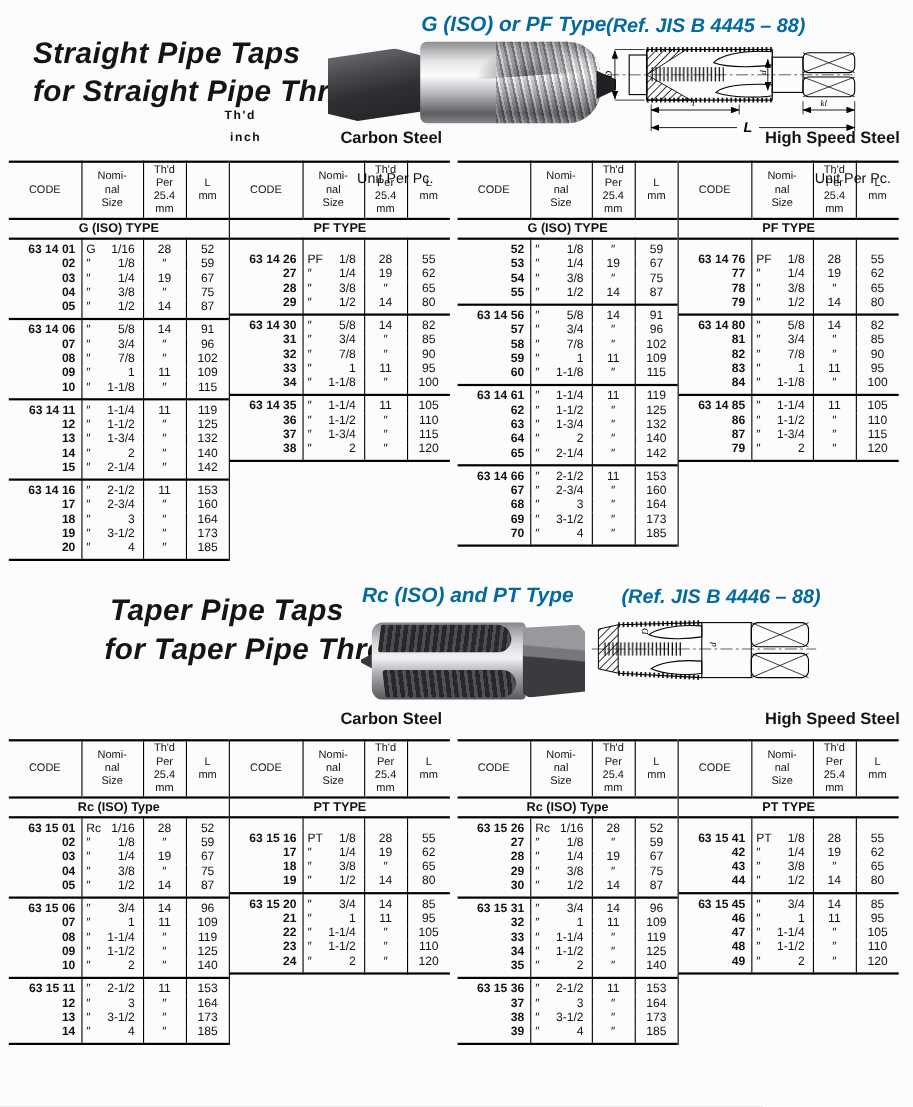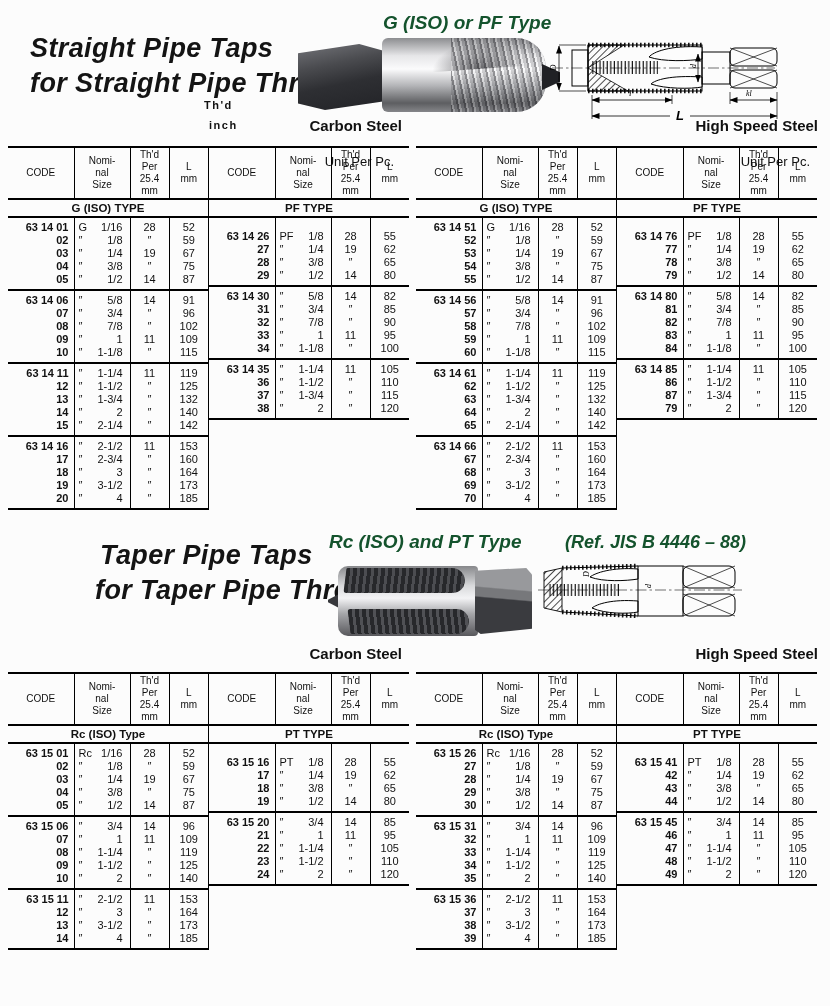--- a/index.html
+++ b/index.html
@@ -2,21 +2,21 @@
 <html><head>
 <meta charset="utf-8">
 <style>
   * { margin:0; padding:0; box-sizing:border-box; }
   html,body { background:#ddd; }
   .page { position:relative; width:830px; height:1006px; background:#fcfcfc;
           font-family:"Liberation Sans", sans-serif; color:#111; overflow:hidden; }
 
   .main-title { position:absolute; font-weight:bold; font-style:italic;
                 font-size:27px; line-height:1.28; letter-spacing:.4px; color:#141414; }
-  .heading { position:absolute; font-weight:bold; font-style:italic; font-size:19px; color:#14532d; }
+  .heading { position:absolute; font-weight:bold; font-style:italic; font-size:19px; color:#0369a1; }
   .thd-note { position:absolute; left:204px; top:99px; font-size:11px; font-weight:bold;
               letter-spacing:1.5px; }
   .thd-note .l2 { margin-top:8px; margin-left:5px; }
 
   .cap { position:absolute; display:flex; justify-content:space-between; align-items:flex-end; height:24px;flex-direction:column; }
   .cap .mat { font-weight:bold; font-size:15px; }
   .cap .unit { font-size:13px; margin-right:8px;margin-top:20px; }
 
   .pair { position:absolute; display:flex; align-items:flex-start; }
   .half.left { border-right:1.5px solid #000; }
@@ -86,20 +86,21 @@
 <body>
 
 <div class="page">
 
   <div class="main-title" style="left:30px; top:31px;">
     <div>Straight Pipe Taps</div>
     <div>for Straight Pipe Thread</div>
   </div>
 
   <div class="heading" style="left:383px; top:12px;">G (ISO) or PF Type</div>
+  <div class="heading" style="left:551px; top:13px; font-size:18px;">(Ref. JIS B 4445 – 88)</div>
 
   <div class="photo" style="left:296px; top:30px; width:266px; height:88px;">
     <div class="ps-shank"></div>
     <div class="ps-body"></div>
     <div class="ps-tip"></div>
   </div>
 
   <svg class="diag" style="left:552px; top:26px;" width="225" height="100" viewBox="0 0 225 100">
     <defs>
       <marker id="ar1" markerWidth="8" markerHeight="6" refX="7.5" refY="3" orient="auto-start-reverse" markerUnits="userSpaceOnUse" viewBox="0 0 8 6">
@@ -604,31 +605,20 @@
               <th>Nomi-<br>nal<br>Size</th>
               <th>Th'd<br>Per<br>25.4<br>mm</th>
               <th>L<br>mm</th>
             </tr>
             <tr class="type">
               <th colspan="4">G (ISO) TYPE</th>
             </tr>
           </thead>
           <tbody>
             <tr>
-              <td class="c-code">63 14 51</td>
-              <td class="c-nom">
-                <span class="in">
-                  <span class="pfx">G</span>
-                  <span class="sz">1/16</span>
-                </span>
-              </td>
-              <td class="c-thd">28</td>
-              <td class="c-l">52</td>
-            </tr>
-            <tr>
               <td class="c-code">52</td>
               <td class="c-nom">
                 <span class="in">
                   <span class="pfx">″</span>
                   <span class="sz">1/8</span>
                 </span>
               </td>
               <td class="c-thd">″</td>
               <td class="c-l">59</td>
             </tr>

